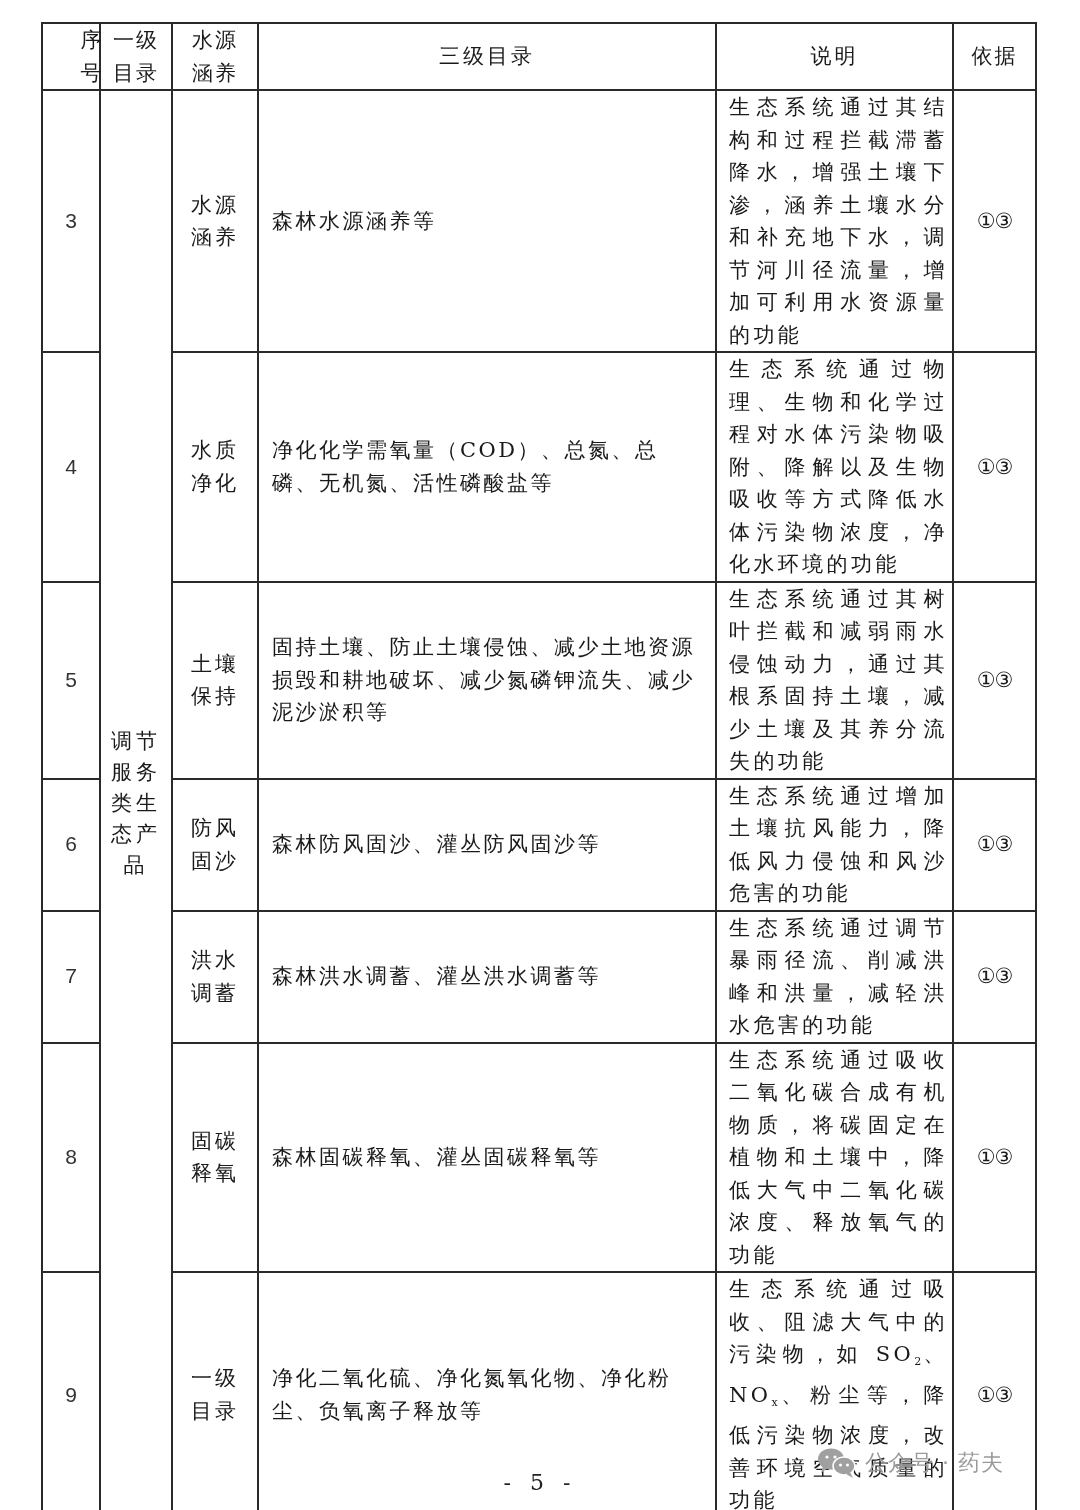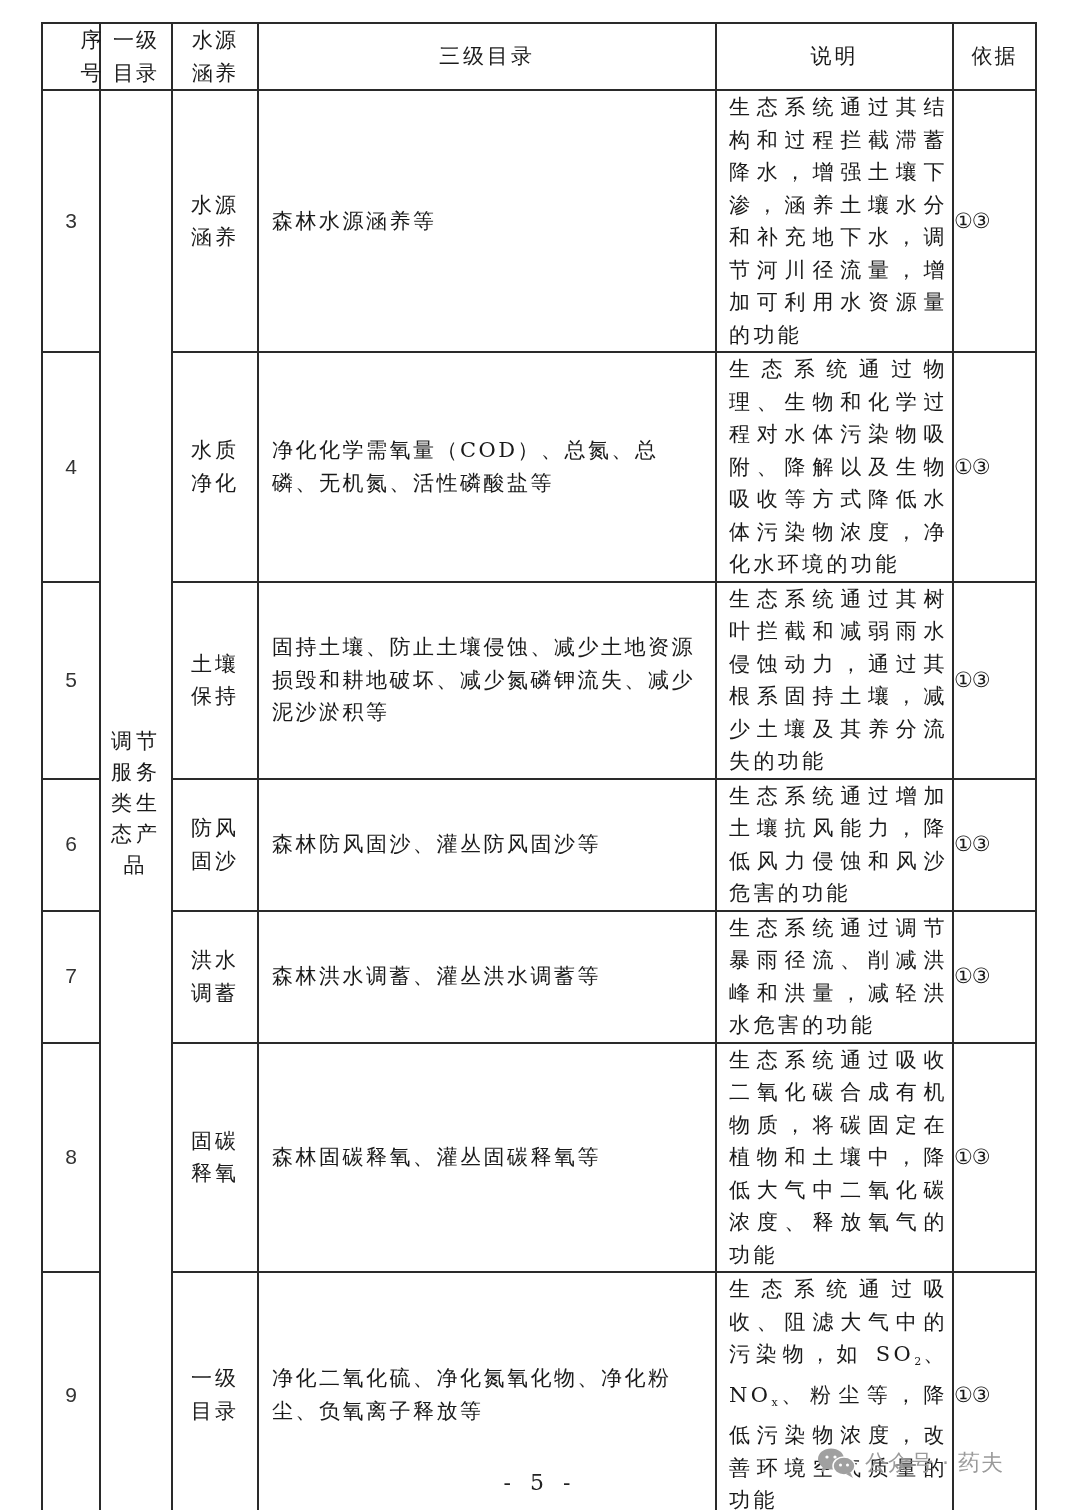--- a/index.html
+++ b/index.html
@@ -12,21 +12,21 @@
                   font-size: 21px; line-height: 32.5px; vertical-align: middle; }
   col.c1 { width: 58px; } col.c2 { width: 72px; } col.c3 { width: 86px; }
   col.c4 { width: 458px; } col.c5 { width: 237px; } col.c6 { width: 83px; }
   thead th { height: 64px; text-align: center; line-height: 30px; font-size: 22px; }
   .hdr-2line { letter-spacing: 2px; }
   .seq { text-align: center; font-family: "Liberation Sans", sans-serif; font-size: 22px; color:#333; }
   .lvl2 { text-align: center; letter-spacing: 3px; line-height: 31px; border-radius: 17px; }
   .lvl3 { padding-left: 13px !important; padding-right: 10px !important; letter-spacing: 2.5px; line-height: 34px; }
   .desc { padding-left: 12px !important; padding-right: 4px !important; letter-spacing: 3.4px;
           line-height: 32.5px; vertical-align: top !important; text-align: justify; }
-  .basis { text-align: left; font-size: 24px; letter-spacing: -1px; }
+  .basis { text-align: center; font-size: 24px; letter-spacing: -1px; }
   .lvl1 { text-align: center; vertical-align: middle; }
   .lvl1-text { display: inline-block; width: 50px; letter-spacing: 4px; line-height: 31px; word-break: break-all; text-align: center; }
   .sub { font-size: 11px; vertical-align: -4px; letter-spacing: 0; }
   .page-number { position: absolute; left: 0; width: 1080px; top: 1470px; text-align: center;
                  font-size: 22px; letter-spacing: 6px; color: #222; }
   .watermark { position: absolute; left: 817px; top: 1447px; display: flex; align-items: center;
                font-family: "DejaVu Sans", sans-serif; font-size: 22px; color: #9a9a9a; letter-spacing: 1px; }
   .watermark svg { margin-right: 8px; }
 </style>
 </head>

